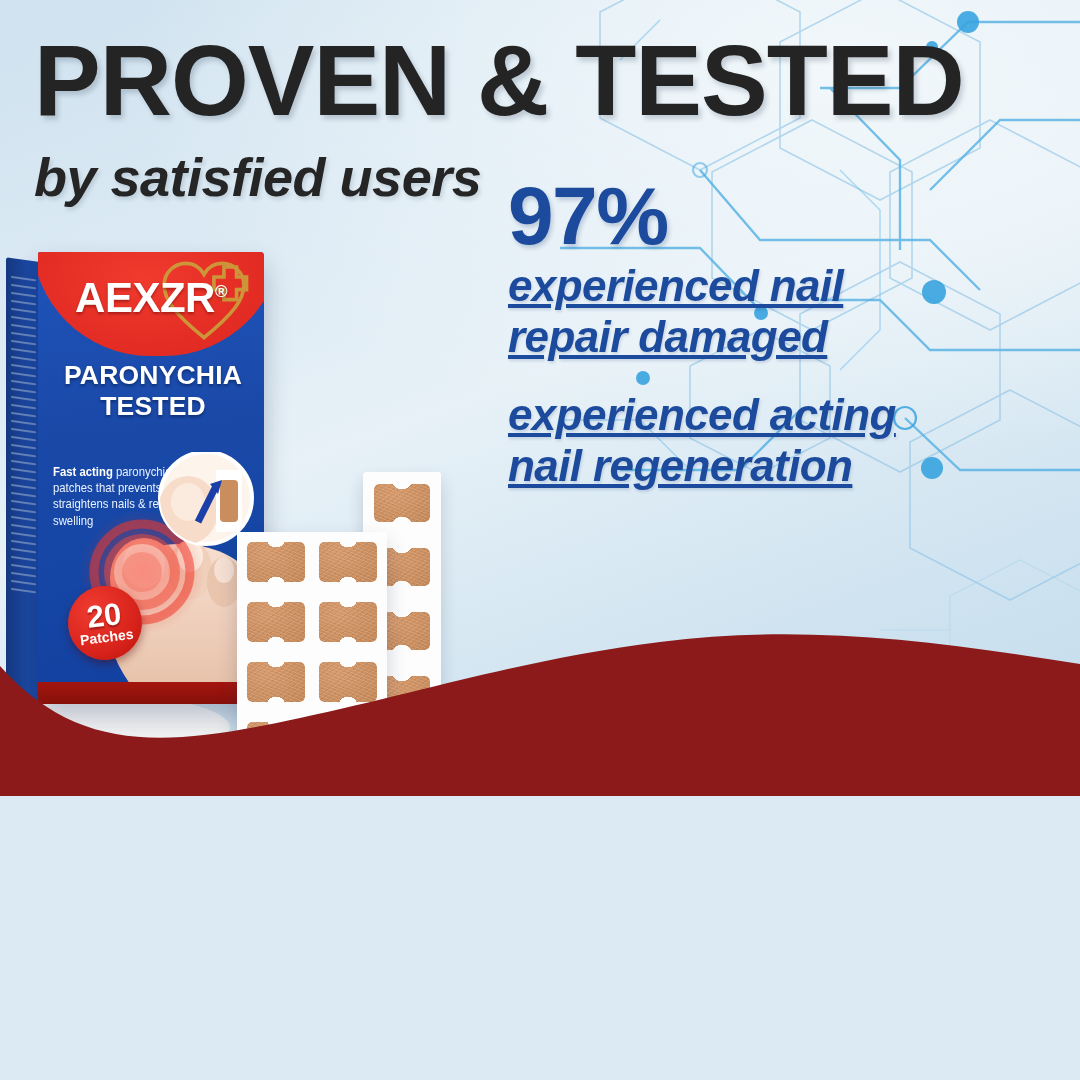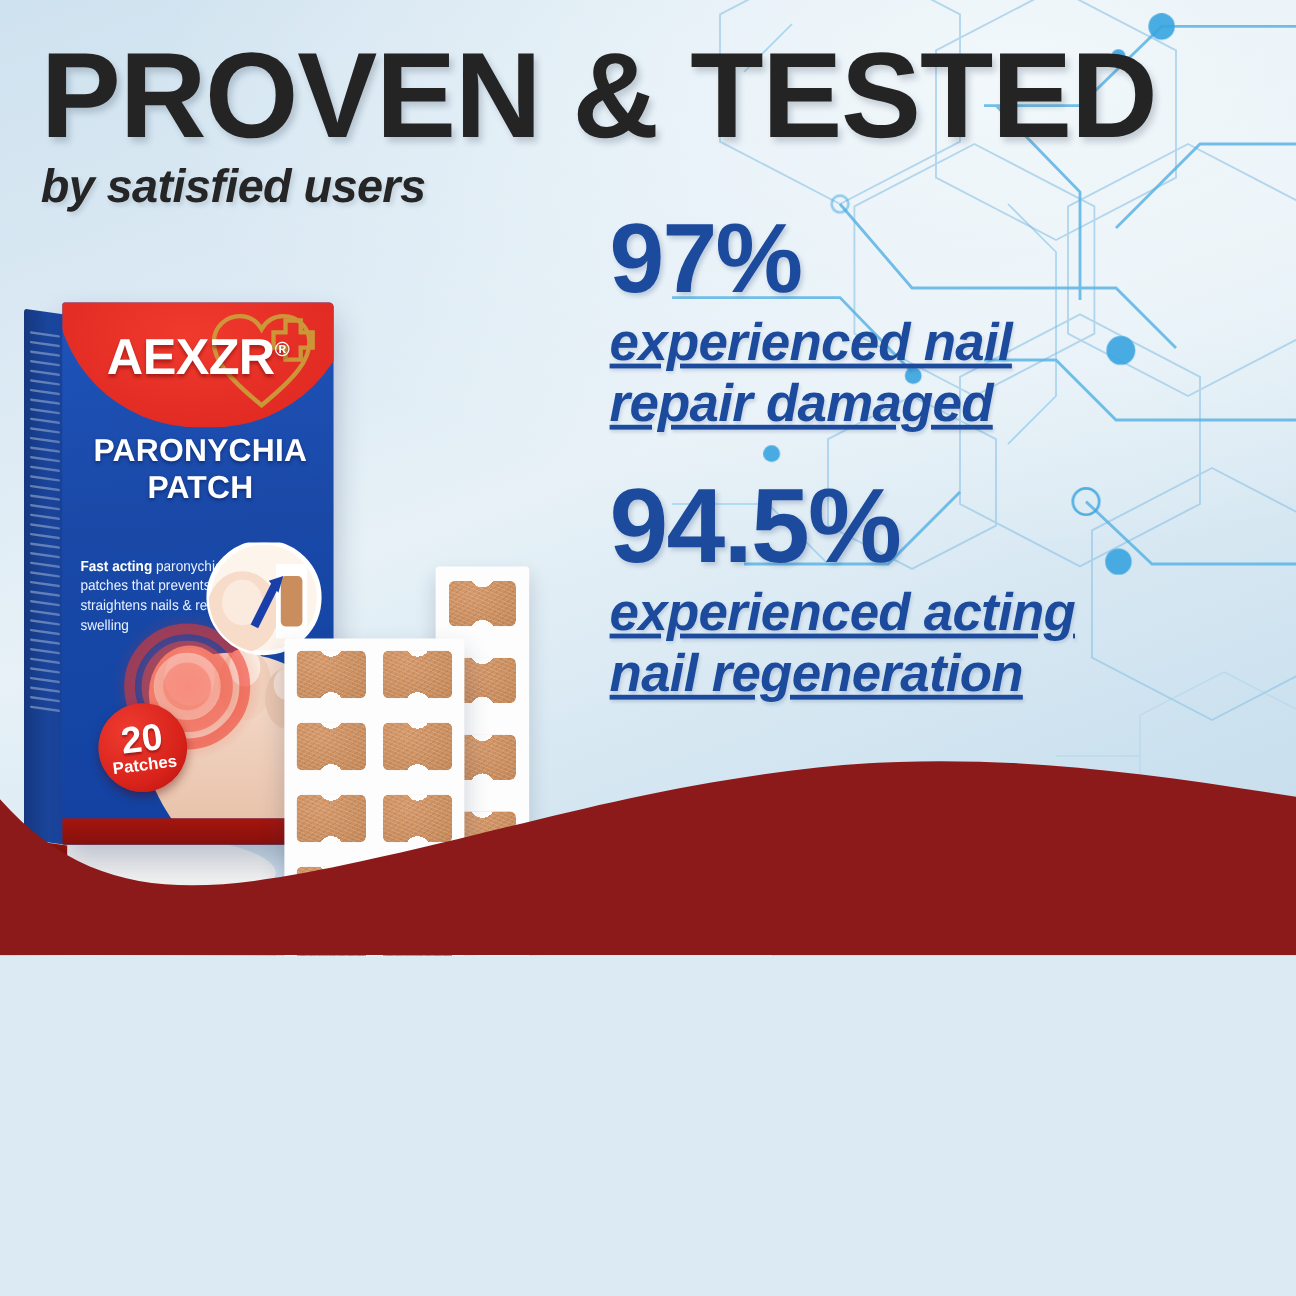--- a/index.html
+++ b/index.html
@@ -21,22 +21,22 @@
   
   .headline-wrap{position:absolute;left:34px;top:34px;width:1000px;}
   .headline{
     font-size:101px;line-height:.93;font-weight:bold;color:#242424;
     letter-spacing:-1px;white-space:nowrap;
     font-family:"Liberation Sans",sans-serif;
     transform:scaleX(.99);transform-origin:left center;
     text-shadow:3px 4px 5px rgba(40,60,80,.22);
   }
   .subhead{
-    margin-top:6px;
-    font-size:39px;font-weight:bold;font-style:italic;color:#252525;
+    margin-top:18px;
+    font-size:54px;font-weight:bold;font-style:italic;color:#252525;
     letter-spacing:-.5px;
     text-shadow:2px 3px 4px rgba(40,60,80,.16);
   }
 
   
   .stats{position:absolute;left:508px;top:174px;width:560px;}
   .stat{margin-bottom:34px;}
   .stat:last-child{margin-bottom:0;}
   .stat-num{
     font-size:82px;font-weight:bold;color:#1c4a9c;line-height:1.02;
@@ -49,21 +49,21 @@
     line-height:1.02;letter-spacing:-.6px;margin-top:6px;
     text-shadow:1px 2px 3px rgba(20,50,110,.16);
     text-decoration:underline;
   }
   .stat-desc.sm{font-size:42px;}
 
   
   .podiums{position:absolute;left:0;top:0;width:1080px;height:1080px;}
 
   
-  .box{position:absolute;left:20px;top:252px;width:258px;height:462px;}
+  .box{position:absolute;left:6px;top:252px;width:258px;height:462px;}
   .box-side{
     position:absolute;left:0;top:10px;width:34px;height:442px;
     background:linear-gradient(90deg,#15387f 0%,#1b47a0 60%,#1a47a4 100%);
     transform:skewY(8deg);transform-origin:right top;
     border-radius:3px 0 0 3px;overflow:hidden;
   }
   .box-side-lines{position:absolute;left:5px;top:18px;right:4px;}
   .box-side-lines i{
     display:block;height:2px;margin-bottom:6px;border-radius:1px;
     background:rgba(255,255,255,.34);
@@ -298,21 +298,21 @@
     </div>
     <div class="box-face">
       <div class="box-red-cap"></div>
       <svg class="heart-mark" viewBox="0 0 100 95">
         <path d="M50 88 C18 62 6 46 6 30 C6 16 17 6 30 6 C39 6 46 11 50 18 C54 11 61 6 70 6 C83 6 94 16 94 30 C94 46 82 62 50 88 Z" fill="none" stroke="#c8a83c" stroke-width="4"></path>
         <path d="M72 10 h14 v11 h11 v14 h-11 v11 h-14 v-11 h-11 v-14 h11 z" fill="none" stroke="#c8a83c" stroke-width="4"></path>
       </svg>
       <div class="brand"><span>AEXZR</span><sup>®</sup></div>
       <div class="prod-title">
         <div>PARONYCHIA</div>
-        <div>PATCH</div>
+        <div>TESTED</div>
       </div>
       <div class="prod-desc"><b>Fast acting</b><span> paronychia relief patches that prevents in-growth, straightens nails &amp; relieves pain &amp; swelling</span></div>
 
       <svg class="foot-art" viewBox="0 0 226 230">
         <defs>
           <radialGradient id="glow" cx="50%" cy="50%" r="50%">
             <stop offset="0%" stop-color="#ff5a4a" stop-opacity=".95"></stop>
             <stop offset="55%" stop-color="#f23b2c" stop-opacity=".55"></stop>
             <stop offset="100%" stop-color="#e02a1c" stop-opacity="0"></stop>
           </radialGradient>
@@ -385,21 +385,20 @@
     <div class="patch" style="left:82px;top:250px"></div>
   </div>
 
   <div class="stats">
     <div class="stat">
       <div class="stat-num">97%</div>
       <div class="stat-desc">experienced nail</div>
       <div class="stat-desc">repair damaged</div>
     </div>
     <div class="stat">
-      <div class="stat-num big">94.5%</div>
       <div class="stat-desc">experienced acting</div>
       <div class="stat-desc">nail regeneration</div>
     </div>
   </div>
 
   <svg class="wave" viewBox="0 0 1080 190" preserveAspectRatio="none">
     <path d="M0,60 C80,150 170,140 300,112 C430,84 520,54 660,36 C800,18 930,34 1080,58 L1080,190 L0,190 Z" fill="#8c1a1a"></path>
   </svg>
 
 </div>

